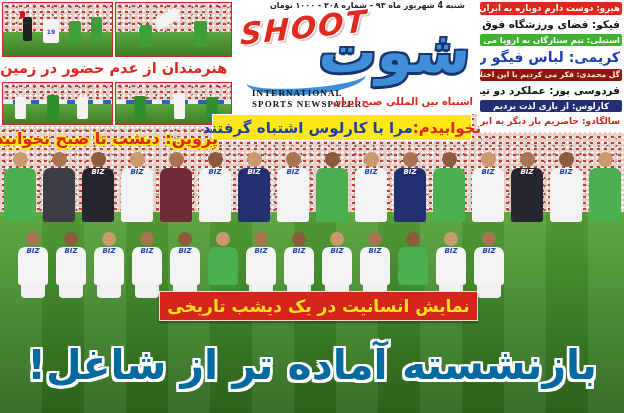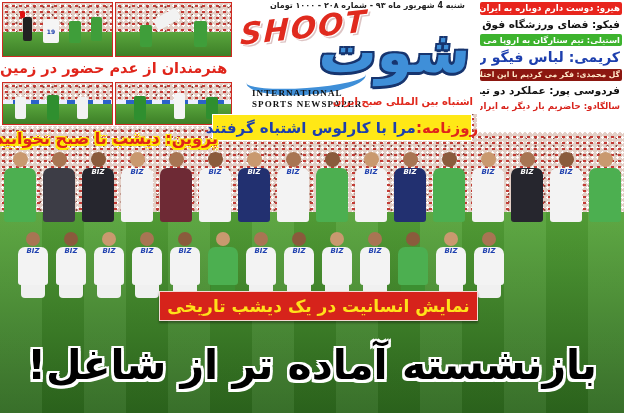--- a/index.html
+++ b/index.html
@@ -74,21 +74,21 @@
   #mansourian .who{color:#e0251b;}
   #mansourian .rest{color:#1d3fae;}
   #parvin{position:absolute;left:0;top:125px;width:218px;height:27px;line-height:27px;z-index:4;
       text-align:center;direction:rtl;font-weight:bold;font-size:16px;color:#e0251b;white-space:nowrap;
       text-shadow:-1.5px -1.5px 0 #ffe600,1.5px -1.5px 0 #ffe600,-1.5px 1.5px 0 #ffe600,1.5px 1.5px 0 #ffe600,0 -1.5px 0 #fff,0 1.5px 0 #fff,-1.5px 0 0 #fff,1.5px 0 0 #fff;}
   #banner{position:absolute;left:159px;top:291px;width:319px;height:30px;z-index:4;
       background:#d6231b;border:1px solid #f3d9d4;box-sizing:border-box;display:flex;
       align-items:center;justify-content:center;direction:rtl;font-weight:bold;font-size:17px;
       color:#ffe11a;white-space:nowrap;box-shadow:0 2px 2px rgba(0,0,0,.35);}
   #main-headline{position:absolute;left:2px;top:322px;width:620px;height:86px;line-height:86px;z-index:4;
-      text-align:center;direction:rtl;font-weight:bold;font-size:41px;color:#000000;white-space:nowrap;
+      text-align:center;direction:rtl;font-weight:bold;font-size:41px;color:#0369a1;white-space:nowrap;
       text-shadow:-2.5px -2.5px 0 #fff,2.5px -2.5px 0 #fff,-2.5px 2.5px 0 #fff,2.5px 2.5px 0 #fff,0 -2.5px 0 #fff,0 2.5px 0 #fff,-2.5px 0 0 #fff,2.5px 0 0 #fff;}
 </style>
 </head>
 <body>
 
 <div id="page">
 
   <div id="main-photo">
     <div id="photo-crowd" class="crowd"></div>
     <div id="photo-grass"></div>
@@ -317,24 +317,25 @@
     <div id="tagline-fa">اشتباه بین المللی صبح ایران</div>
   </div>
 
   <div id="right-col">
       <div class="bar" dir="rtl" style="background: rgb(232, 37, 29); color: rgb(255, 255, 255);">هیرو: دوست دارم دوباره به ایران برگردم</div>
       <div class="bar" dir="rtl" style="background: rgb(255, 255, 255); color: rgb(17, 17, 17);">فیکو: فضای ورزشگاه فوق العاده بود</div>
       <div class="bar" dir="rtl" style="background: rgb(61, 179, 46); color: rgb(255, 255, 255);">استیلی: تیم ستارگان به اروپا می رود</div>
       <div class="bar" dir="rtl" style="background: rgb(255, 255, 255); color: rgb(29, 63, 174);">کریمی: لباس فیگو را گرفتم</div>
       <div class="bar" dir="rtl" style="background: rgb(140, 23, 16); color: rgb(255, 233, 201);">گل محمدی: فکر می کردیم با این اختلاف ببازیم</div>
       <div class="bar" dir="rtl" style="background: rgb(255, 255, 255); color: rgb(17, 17, 17);">فردوسی پور: عملکرد دو تیم خوب بود</div>
+      <div class="bar" dir="rtl" style="background: rgb(35, 46, 115); color: rgb(255, 255, 255);">کارلوس: از بازی لذت بردیم</div>
       <div class="bar" dir="rtl" style="background: rgb(255, 255, 255); color: rgb(216, 35, 28);">سالگادو: حاضریم بار دیگر به ایران بیاییم</div>
     </div>
 
   <div id="mansourian">
-    <span class="who">روزنامه:</span>
+    <span class="who">نخوابیدم:</span>
       <span class="rest"> مرا با کارلوس اشتباه گرفتند</span>
   </div>
   <div id="parvin">پروین: دیشب تا صبح نخوابیدم</div>
   <div id="banner">نمایش انسانیت در یک دیشب تاریخی</div>
   <div id="main-headline">بازنشسته آماده تر از شاغل!</div>
 
 </div>
 
 </body></html>

